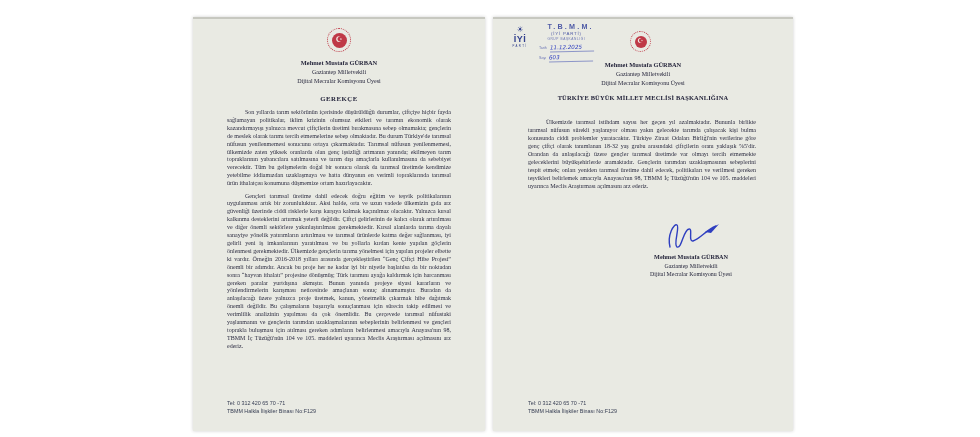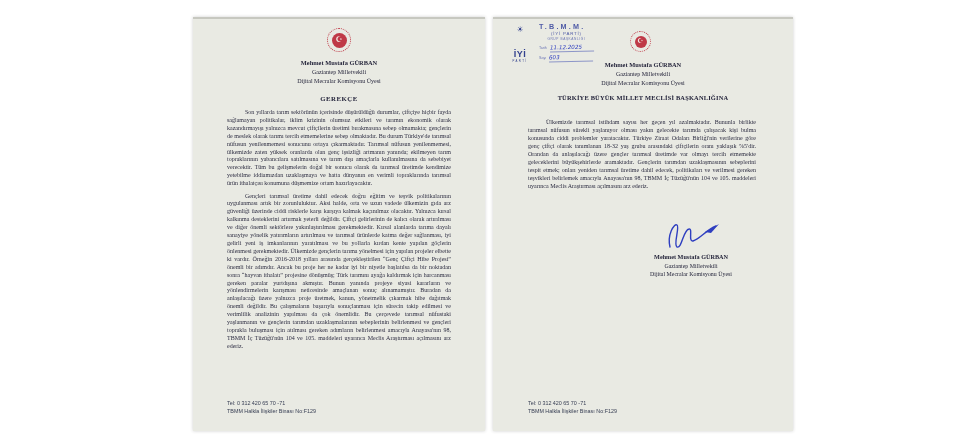--- a/index.html
+++ b/index.html
@@ -54,24 +54,24 @@
   .page-footer{
     position:absolute;top:383px;left:34px;color:#3a4156;
     font-family:"Liberation Sans",sans-serif;font-size:5.4px;line-height:7.6px;
   }
   .page.right .page-footer{left:35px;}
 
   
   .stamp-area{position:absolute;left:15px;top:6px;display:flex;gap:7px;align-items:flex-start;}
   .iyi-logo{width:24px;text-align:center;color:#32408e;padding-top:3px;}
   .iyi-sun{font-size:8px;line-height:8px;font-family:"DejaVu Sans",sans-serif;}
-  .iyi-text{font-family:"Liberation Sans",sans-serif;font-weight:bold;font-size:9px;line-height:10px;letter-spacing:.5px;margin-top:15px;}
+  .iyi-text{font-family:"Liberation Sans",sans-serif;font-weight:bold;font-size:9px;line-height:10px;letter-spacing:.5px;}
   .iyi-sub{font-family:"Liberation Sans",sans-serif;font-size:2.8px;letter-spacing:1.4px;line-height:4px;}
   .stamp-text{font-family:"Liberation Sans",sans-serif;color:#4f5ba6;}
-  .stamp-org{font-size:7.2px;font-weight:bold;letter-spacing:2.2px;line-height:8px;text-align:left;}
+  .stamp-org{font-size:7.2px;font-weight:bold;letter-spacing:2.2px;line-height:8px;text-align:right;}
   .stamp-party{font-size:4.4px;letter-spacing:.8px;line-height:5.5px;text-align:center;}
   .stamp-office{font-size:3.2px;letter-spacing:.6px;line-height:4.5px;text-align:center;color:#6a74b5;}
   .stamp-row{display:flex;align-items:flex-end;gap:3px;margin-top:2.5px;}
   .stamp-row-label{font-size:3.6px;color:#6a74b5;line-height:5px;}
   .stamp-row-value{
     font-family:"DejaVu Sans",sans-serif;font-style:italic;font-size:5.6px;line-height:6.5px;
     color:#2f3fc0;border-bottom:.8px solid #8d96c8;min-width:44px;transform:rotate(-1deg);
   }
 
   

